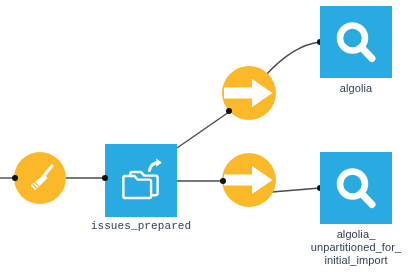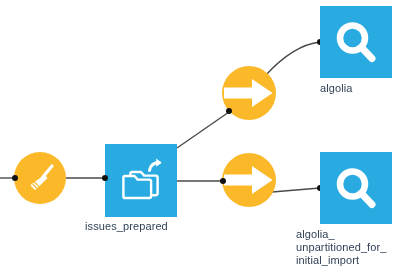--- a/index.html
+++ b/index.html
@@ -43,21 +43,21 @@
     position: absolute;
     border-radius: 50%;
     background: #fbb929;
     display: flex;
     align-items: center;
     justify-content: center;
   }
   
   .node-label {
     position: absolute;
-    text-align: left;
+    text-align: center;
     color: #2f3f56;
     font-size: 11px;
     line-height: 13px;
     white-space: pre-line;
     letter-spacing: 0.1px;
   }
   .port-dot {
     position: absolute;
     width: 6px;
     height: 6px;
@@ -108,21 +108,21 @@
 
         <path d="M18 18 h9 l3.2 3.6 H42 a1.6 1.6 0 0 1 1.6 1.6 v16.4 a1.6 1.6 0 0 1 -1.6 1.6 H18 a1.6 1.6 0 0 1 -1.6 -1.6 V19.6 A1.6 1.6 0 0 1 18 18 Z" fill="none" stroke="#ffffff" stroke-width="2.4" stroke-linejoin="round"></path>
 
         <path d="M11 22 h9.5 l3.2 3.6 H35.5 a1.6 1.6 0 0 1 1.6 1.6 v15.2 a1.6 1.6 0 0 1 -1.6 1.6 H11 a1.6 1.6 0 0 1 -1.6 -1.6 V23.6 A1.6 1.6 0 0 1 11 22 Z" fill="#29abe2" stroke="#ffffff" stroke-width="2.4" stroke-linejoin="round"></path>
 
         <path d="M35.5 16.5 C36.6 10.4 41.4 8.6 45.4 8.6" fill="none" stroke="#ffffff" stroke-width="3" stroke-linecap="round"></path>
         <path d="M42.2 4.6 L47.6 8.7 L42.2 12.8 Z" fill="#ffffff"></path>
       </svg>
     </div>
     <div class="port-dot" style="left:102px; top:175px;"></div>
-    <div class="node-label" style="left:85px; top:220px; width:112px;">issues_prepared</div>
+    <div class="node-label" style="left:85px; top:220px; width:112px;font-family:Liberation Mono, monospace;">issues_prepared</div>
   </div>
 
   <div class="node">
     <div class="op-circle" style="left:222px; top:66px; width:54px; height:54px;">
       <svg class="icon" width="54" height="54" viewBox="0 0 54 54">
         <path d="M2 21.5 H30 V13 L50.5 27 L30 41 V32.5 H2 Z" fill="#ffffff"></path>
       </svg>
     </div>
     <div class="port-dot" style="left:226px; top:108px;"></div>
     <div class="port-dot" style="left:317px; top:39px;"></div>

